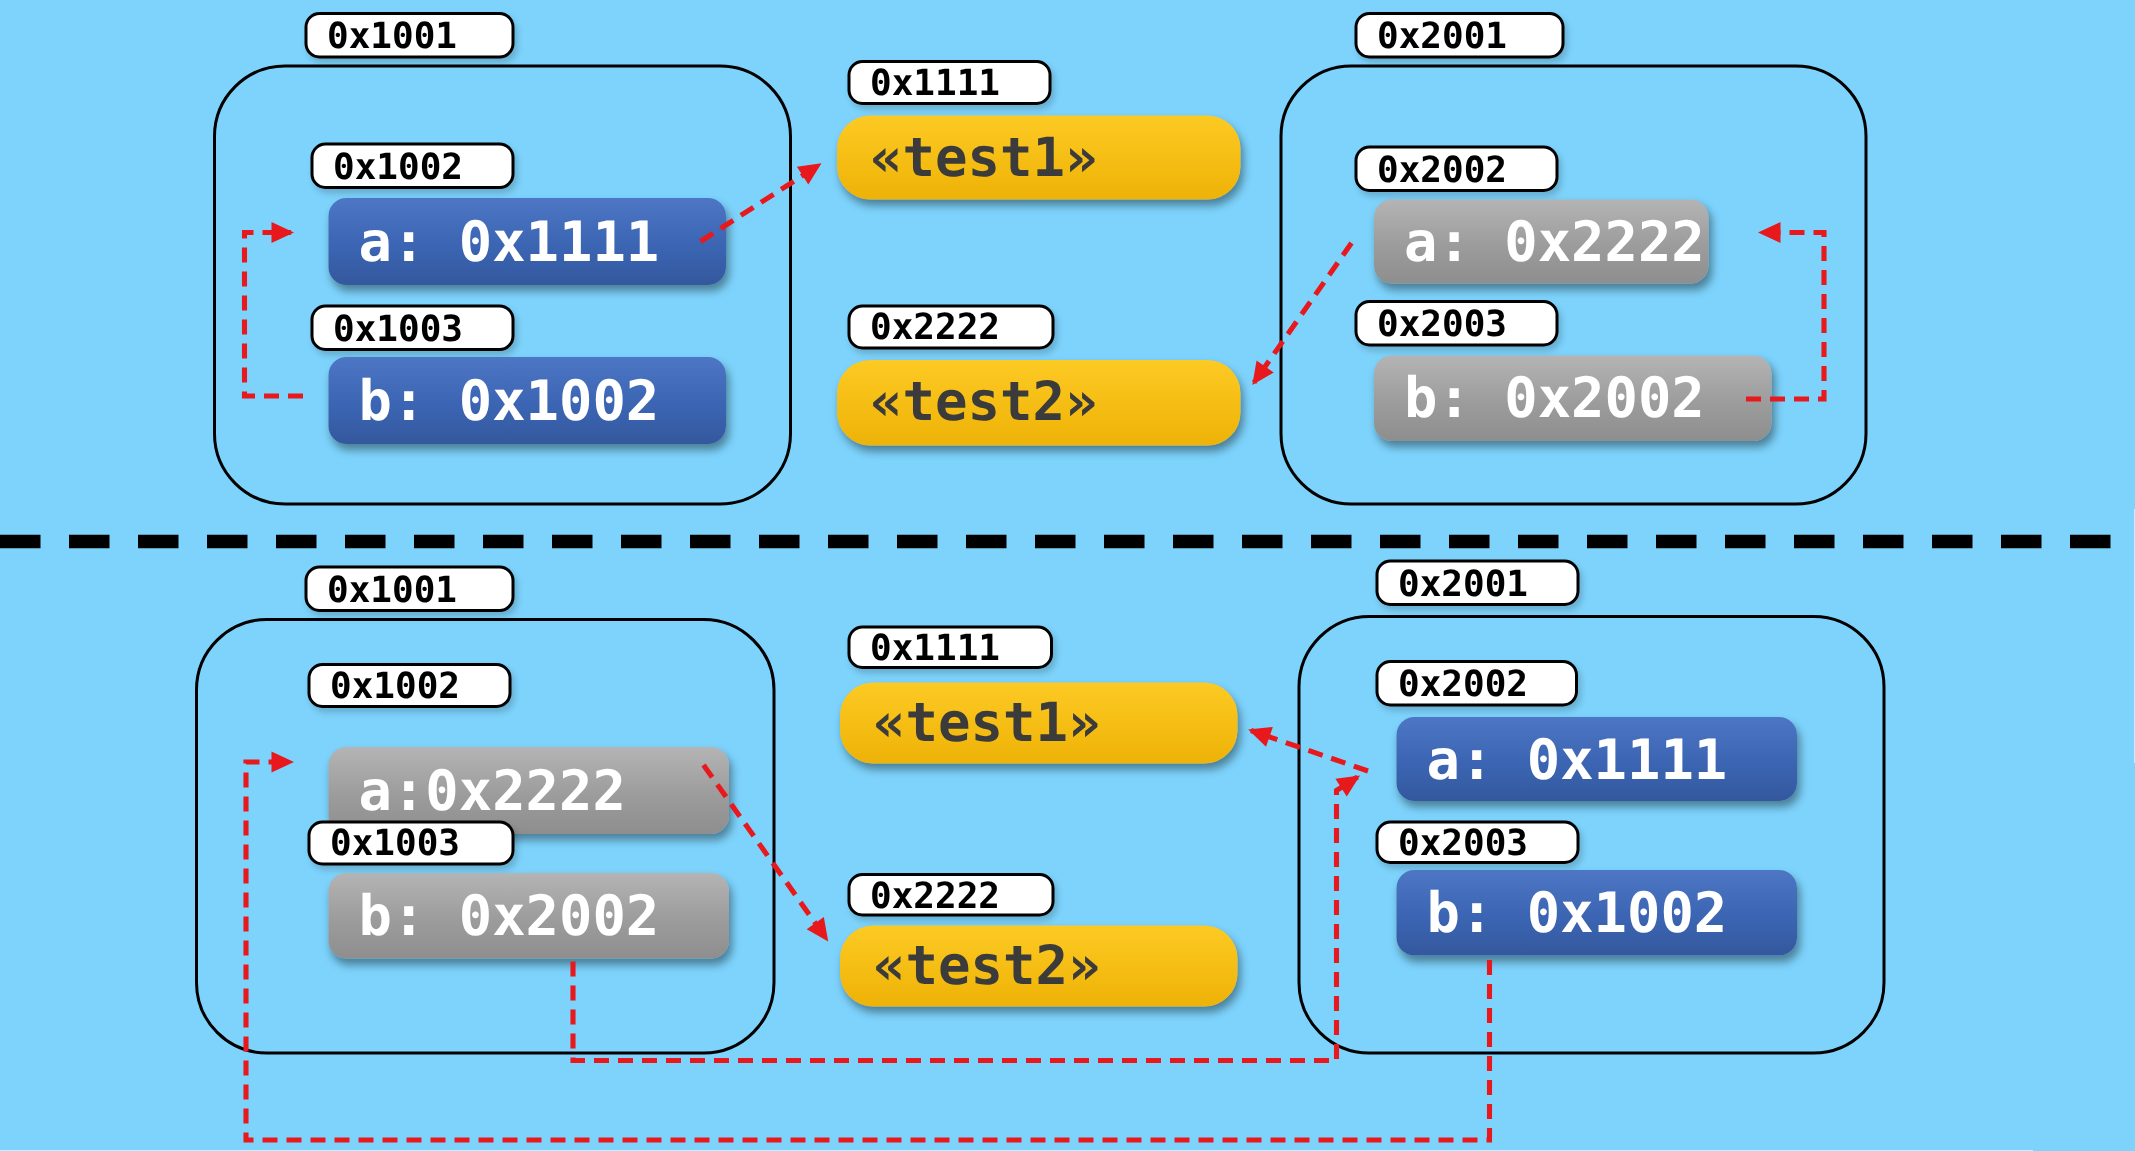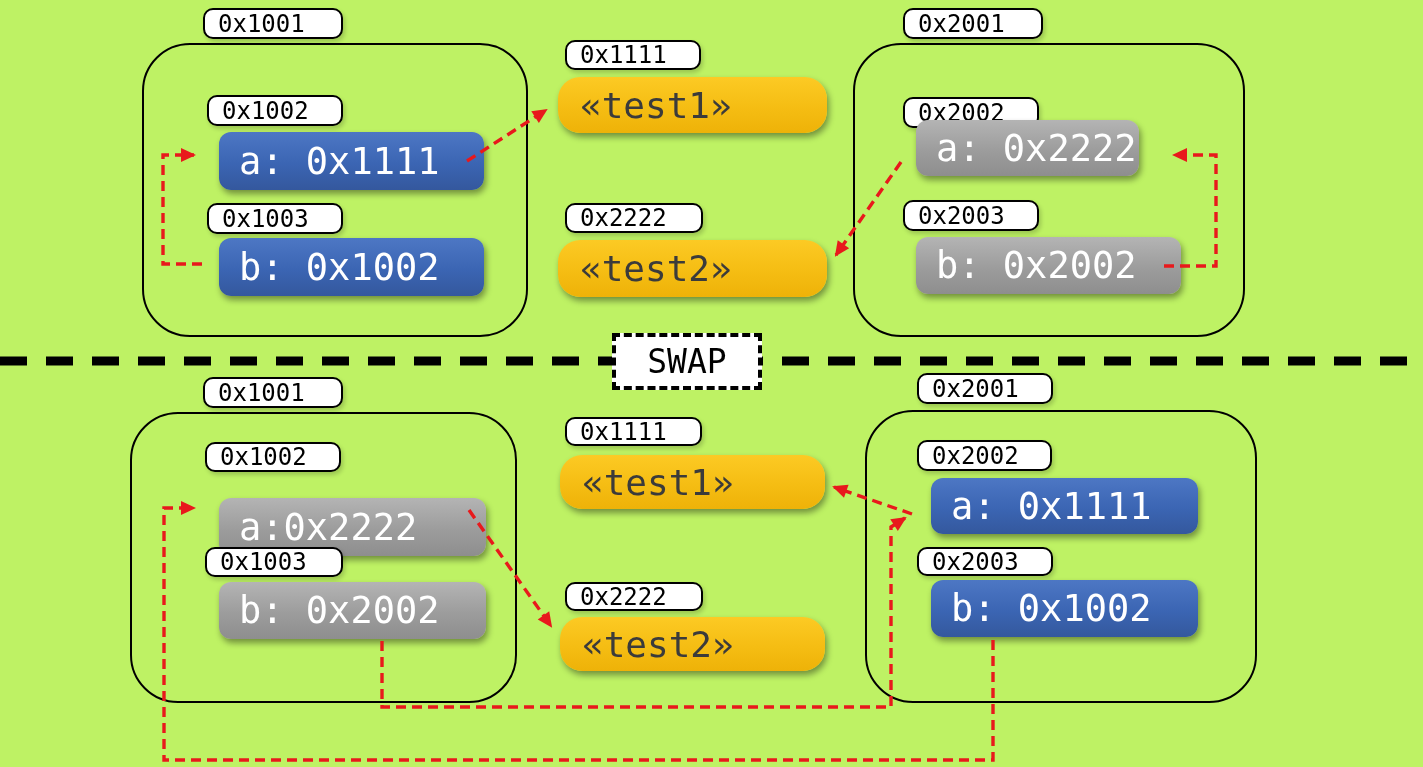--- a/index.html
+++ b/index.html
@@ -1,18 +1,18 @@
 <!DOCTYPE html>
 <html><head>
 <meta charset="utf-8">
 <style>
   html,body{margin:0;padding:0;background:#fff;}
   #stage{
     position:relative; width:1423px; height:767px; overflow:hidden;
-    background:#bef264; font-family:"DejaVu Sans Mono","Liberation Mono",monospace;
+    background:#7dd3fc; font-family:"DejaVu Sans Mono","Liberation Mono",monospace;font-weight:bold;
   }
   .layer{position:absolute;left:0;top:0;pointer-events:none;}
   .frame{
     position:absolute; border:2.5px solid #000; border-radius:48px;
     background:transparent; box-sizing:border-box; z-index:2;
   }
   .addr{
     position:absolute; border:2.5px solid #000; border-radius:10px; background:#fff;
     box-sizing:border-box; display:flex; align-items:center; padding-left:13px;
     font-size:24px; color:#000; z-index:3;
@@ -61,26 +61,25 @@
     <div class="vbox blue" style="left:203px;top:238px;width:265px;height:58px;">b: 0x1002</div>
 
     <div class="addr" style="left:565px;top:40px;width:136px;height:30px;">0x1111</div>
     <div class="sbox" style="left:558px;top:77px;width:269px;height:56px;">«test1»</div>
     <div class="addr" style="left:565px;top:203px;width:138px;height:30px;">0x2222</div>
     <div class="sbox" style="left:558px;top:240px;width:269px;height:57px;">«test2»</div>
 
     <div class="addr" style="left:903px;top:8px;width:140px;height:31px;">0x2001</div>
     <div class="frame" style="left:853px;top:43px;width:392px;height:294px;"></div>
     <div class="addr" style="left:903px;top:97px;width:136px;height:31px;">0x2002</div>
-    <div class="vbox gray" style="left:900px;top:120px;width:223px;height:56px;">a: 0x2222</div>
+    <div class="vbox gray" style="left:900px;top:133px;width:223px;height:56px;">a: 0x2222</div>
     <div class="addr" style="left:903px;top:200px;width:136px;height:31px;">0x2003</div>
     <div class="vbox gray" style="left:900px;top:237px;width:265px;height:57px;">b: 0x2002</div>
   </div>
 
-  <div class="swapbox">SWAP</div>
 
   <div>
 
     <div class="addr" style="left:203px;top:377px;width:140px;height:31px;">0x1001</div>
     <div class="frame" style="left:130px;top:412px;width:387px;height:291px;"></div>
     <div class="addr" style="left:205px;top:442px;width:136px;height:30px;">0x1002</div>
     <div class="vbox gray" style="left:203px;top:498px;width:267px;height:58px;">a:0x2222</div>
     <div class="addr" style="left:205px;top:547px;width:138px;height:30px;">0x1003</div>
     <div class="vbox gray" style="left:203px;top:582px;width:267px;height:57px;">b: 0x2002</div>
 

